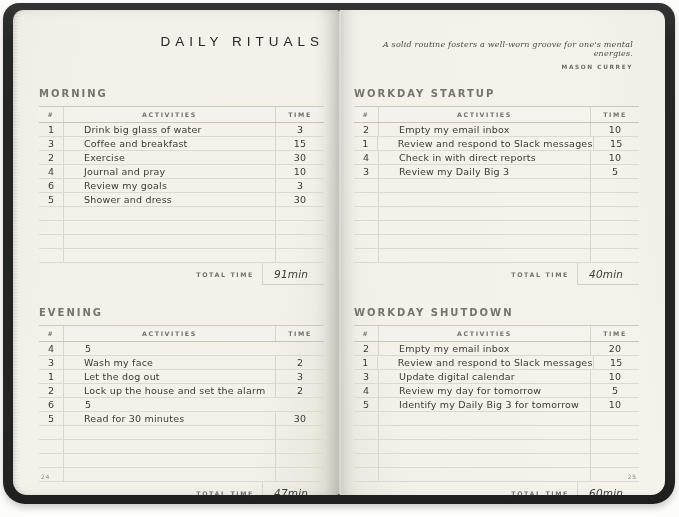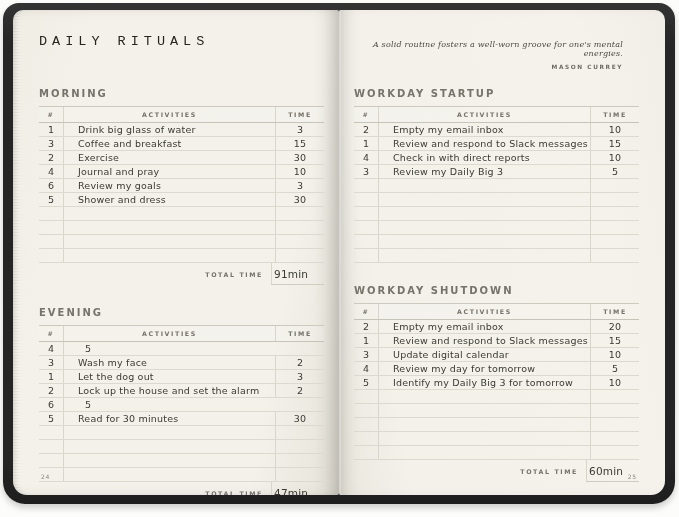--- a/index.html
+++ b/index.html
@@ -37,53 +37,53 @@
     background:repeating-linear-gradient(180deg,rgba(0,0,0,.05) 0 1px,rgba(255,255,255,.25) 1px 3px);
     opacity:.5;pointer-events:none;
   }
   .page-inner{position:absolute;inset:0;}
   .page.left .page-inner{padding:24px 15px 0 26px;}
   .page.right .page-inner{padding:24px 26px 0 15px;}
   
   .page-top{height:54px;position:relative;}
   .page-title{
     margin:0;font-size:13.5px;font-weight:500;letter-spacing:5px;
-    color:#26251f;font-family:Liberation Mono, monospace;
-  }
-  .quote{position:absolute;top:6px;right:16px;text-align:right;}
+    color:#26251f;font-family:Liberation Sans, sans-serif;text-align:right;
+  }
+  .quote{position:absolute;top:6px;right:6px;text-align:right;}
   .quote-text{
     font-family:"DejaVu Serif","Liberation Serif",serif;font-style:italic;
     font-size:8px;color:#4a4942;letter-spacing:.2px;
   }
   .quote-attr{
     margin-top:6px;font-size:5.8px;letter-spacing:1.6px;color:#6d6b63;font-weight:600;
   }
   
   .section + .section{margin-top:22px;}
   .section-label{
     font-size:10px;letter-spacing:2px;color:#75736a;font-weight:600;margin-bottom:7px;
   }
   .rtable{width:100%;}
   .trow{display:flex;align-items:center;height:13px;border-bottom:1px solid #dcd9cf;}
   .trow.thead{height:15px;border-top:1px solid #ccc9bd;border-bottom:1px solid #c6c3b7;background:rgba(255,255,255,.12);}
   .c-num{width:24px;text-align:center;}
-  .c-act{flex:1;padding-left:14px;border-left:1px solid #d8d5ca;align-self:stretch;display:flex;align-items:center;}
+  .c-act{flex:1;padding-left:20px;border-left:1px solid #d8d5ca;align-self:stretch;display:flex;align-items:center;}
   .c-time{width:48px;text-align:center;border-left:1px solid #d8d5ca;align-self:stretch;display:flex;align-items:center;justify-content:center;}
   .hcell{font-size:6.3px;letter-spacing:1.6px;color:#74726a;font-weight:600;}
   .thead .c-act{justify-content:center;padding-left:0;}
   .hw{
     font-family:cursive,"DejaVu Sans",sans-serif;
     font-size:9.5px;color:#3b3a33;letter-spacing:.2px;white-space:nowrap;
   }
   .trow.total{height:22px;border-bottom:none;justify-content:flex-end;}
   .total-label{font-size:6.3px;letter-spacing:1.6px;color:#74726a;font-weight:600;margin-right:8px;}
   .total-value{
     width:50px;align-self:stretch;display:flex;align-items:center;
     border-left:1px solid #d8d5ca;border-bottom:1px solid #cfccc0;
-    padding-left:2px;font-size:10.5px;justify-content:flex-start;text-align:left;
+    padding-left:11px;font-size:10.5px;justify-content:flex-start;text-align:left;font-style:italic;
   }
   
   .page-num{
     position:absolute;bottom:15px;font-size:6px;color:#8a887e;letter-spacing:.8px;
   }
   .page.left .page-num{left:28px;}
   .page.right .page-num{right:28px;}
 </style>
 </head>
 <body>
@@ -286,20 +286,24 @@
               <div class="trow">
                 <div class="c-num"></div>
                 <div class="c-act"></div>
                 <div class="c-time"></div>
               </div>
               <div class="trow">
                 <div class="c-num"></div>
                 <div class="c-act"></div>
                 <div class="c-time"></div>
               </div>
+              <div class="trow total">
+                <div class="total-label">TOTAL TIME</div>
+                <div class="c-time hw total-value">40min</div>
+              </div>
             </div>
           </div>
         <div class="section">
             <div class="section-label">WORKDAY SHUTDOWN</div>
             <div class="rtable">
               <div class="trow thead">
                 <div class="c-num hcell">#</div>
                 <div class="c-act hcell">ACTIVITIES</div>
                 <div class="c-time hcell">TIME</div>
               </div>

